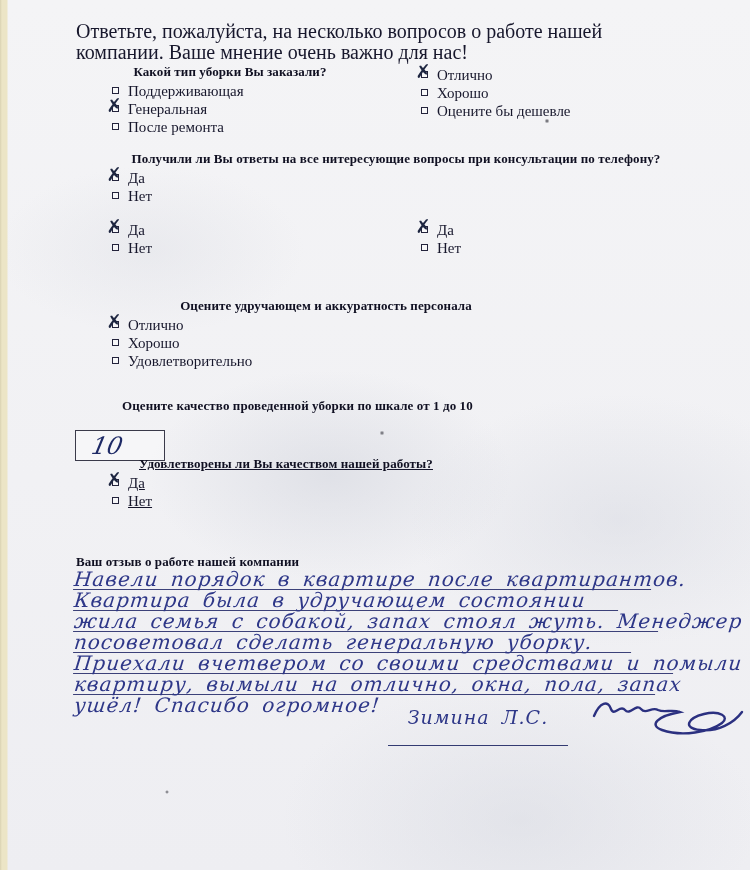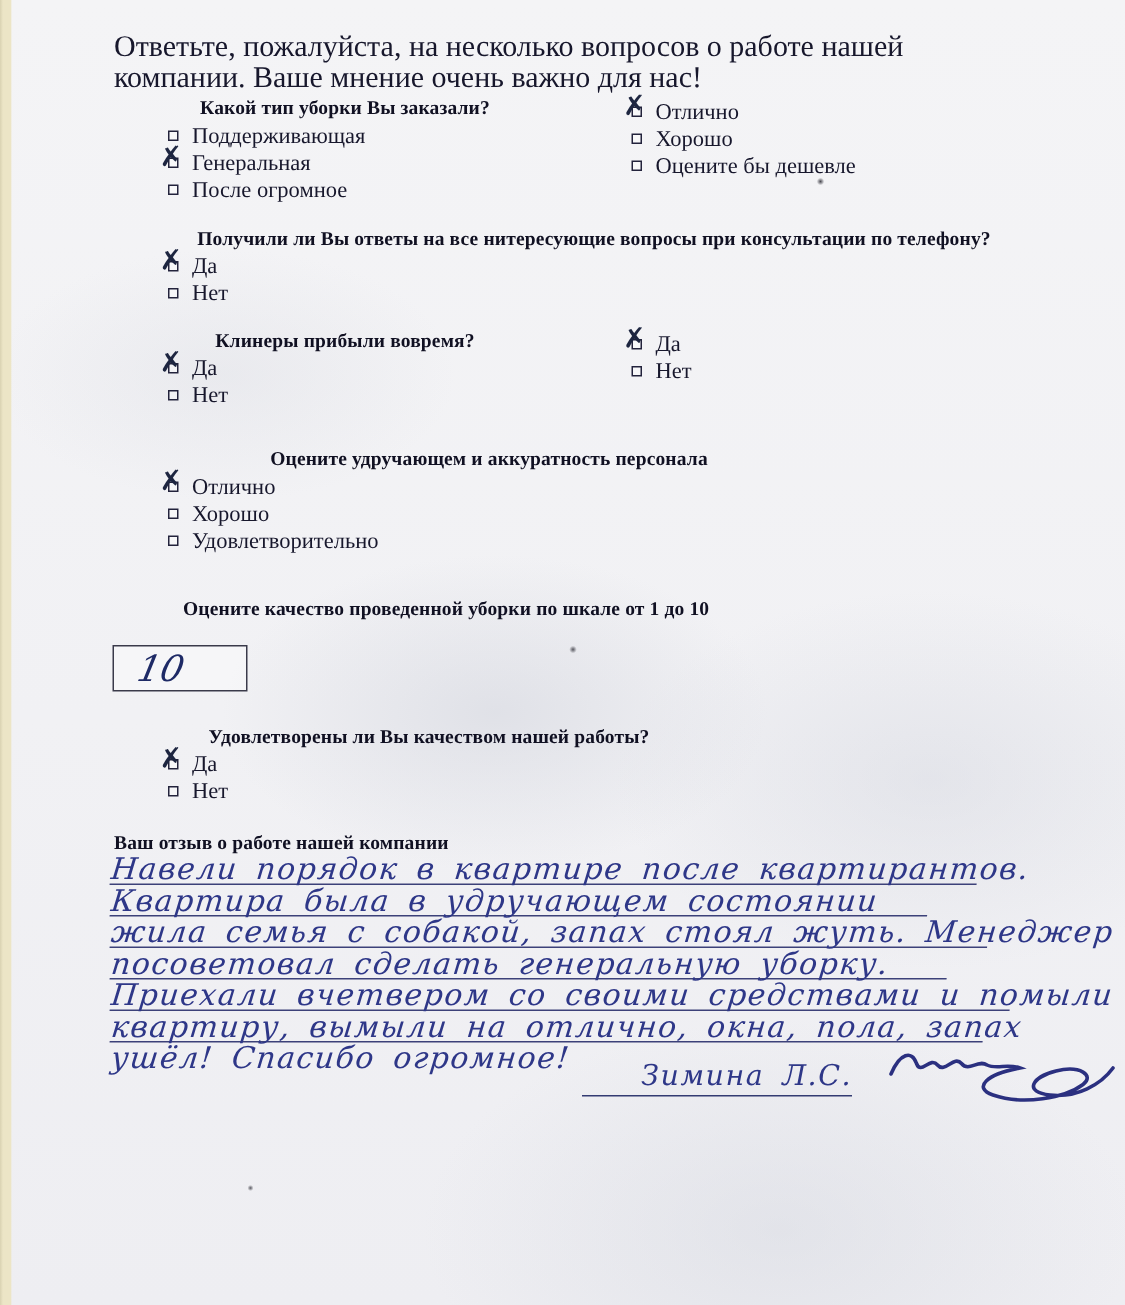--- a/index.html
+++ b/index.html
@@ -45,22 +45,22 @@
   .score-val { position:absolute; left:16px; top:1px; font-size:24px; font-style:italic;
                color:#1e2a66; transform:skewX(-12deg);
                font-family:"DejaVu Serif", serif; }
 
   .hw { font-family:"DejaVu Serif", serif; font-style:italic; color:#2e3788;
         font-size:20px; letter-spacing:1px; word-spacing:5px; }
   .hw-line { position:relative; height:21px; line-height:20px; white-space:nowrap;
              overflow:visible; transform:skewX(-6deg); transform-origin:left bottom; }
   .hw-rule { border-bottom:1.2px solid #3c4179; }
 
-  .sig-name { position:absolute; left:388px; top:706px; width:180px; text-align:right;
-              border-bottom:1.3px solid #333b72; padding-bottom:2px; }
+  .sig-name { position:absolute; left:388px; top:706px; width:180px; text-align:center;
+              border-bottom:1.3px solid #333b72; padding-bottom:17px; }
   .sig-flourish { position:absolute; left:592px; top:696px; }
 </style>
 </head>
 <body>
 
 <div class="paper">
 
   <div class="abs intro">Ответьте, пожалуйста, на несколько вопросов о работе нашей компании. Ваше мнение очень важно для нас!</div>
 
   <div class="col-left" style="top:64px;">
@@ -72,21 +72,21 @@
         <span>Поддерживающая</span>
       </div>
       <div class="opt">
         <span class="cb"></span>
         <span class="xmark">✗</span>
         <span>Генеральная</span>
       </div>
       <div class="opt">
         <span class="cb"></span>
         
-        <span>После огромное</span>
+        <span>После ремонта</span>
       </div>
     </div>
   </div>
 
   <div class="col-right" style="top:64px;">
     <div class="opts">
       <div class="opt">
         <span class="cb"></span>
         <span class="xmark">✗</span>
         <span>Отлично</span>
@@ -114,21 +114,20 @@
       </div>
       <div class="opt">
         <span class="cb"></span>
         
         <span>Нет</span>
       </div>
     </div>
   </div>
 
   <div class="col-left" style="top:219px;">
-    <div class="q-label">Клинеры прибыли вовремя?</div>
     <div class="opts">
       <div class="opt">
         <span class="cb"></span>
         <span class="xmark">✗</span>
         <span>Да</span>
       </div>
       <div class="opt">
         <span class="cb"></span>
         
         <span>Нет</span>
@@ -170,21 +169,21 @@
         <span>Удовлетворительно</span>
       </div>
     </div>
   </div>
 
   <div class="abs q-label" style="left:76px; top:398px;margin-left:46px;">Оцените качество проведенной уборки по шкале от 1 до 10</div>
   <div class="score-box">
     <span class="score-val">10</span>
   </div>
 
-  <div class="abs" style="left:76px; top:483px; width:420px;">
+  <div class="abs" style="left:76px; top:456px; width:420px;text-decoration:underline;">
     <div class="q-label">Удовлетворены ли Вы качеством нашей работы?</div>
     <div class="opts">
       <div class="opt">
         <span class="cb"></span>
         <span class="xmark">✗</span>
         <span>Да</span>
       </div>
       <div class="opt">
         <span class="cb"></span>
         

